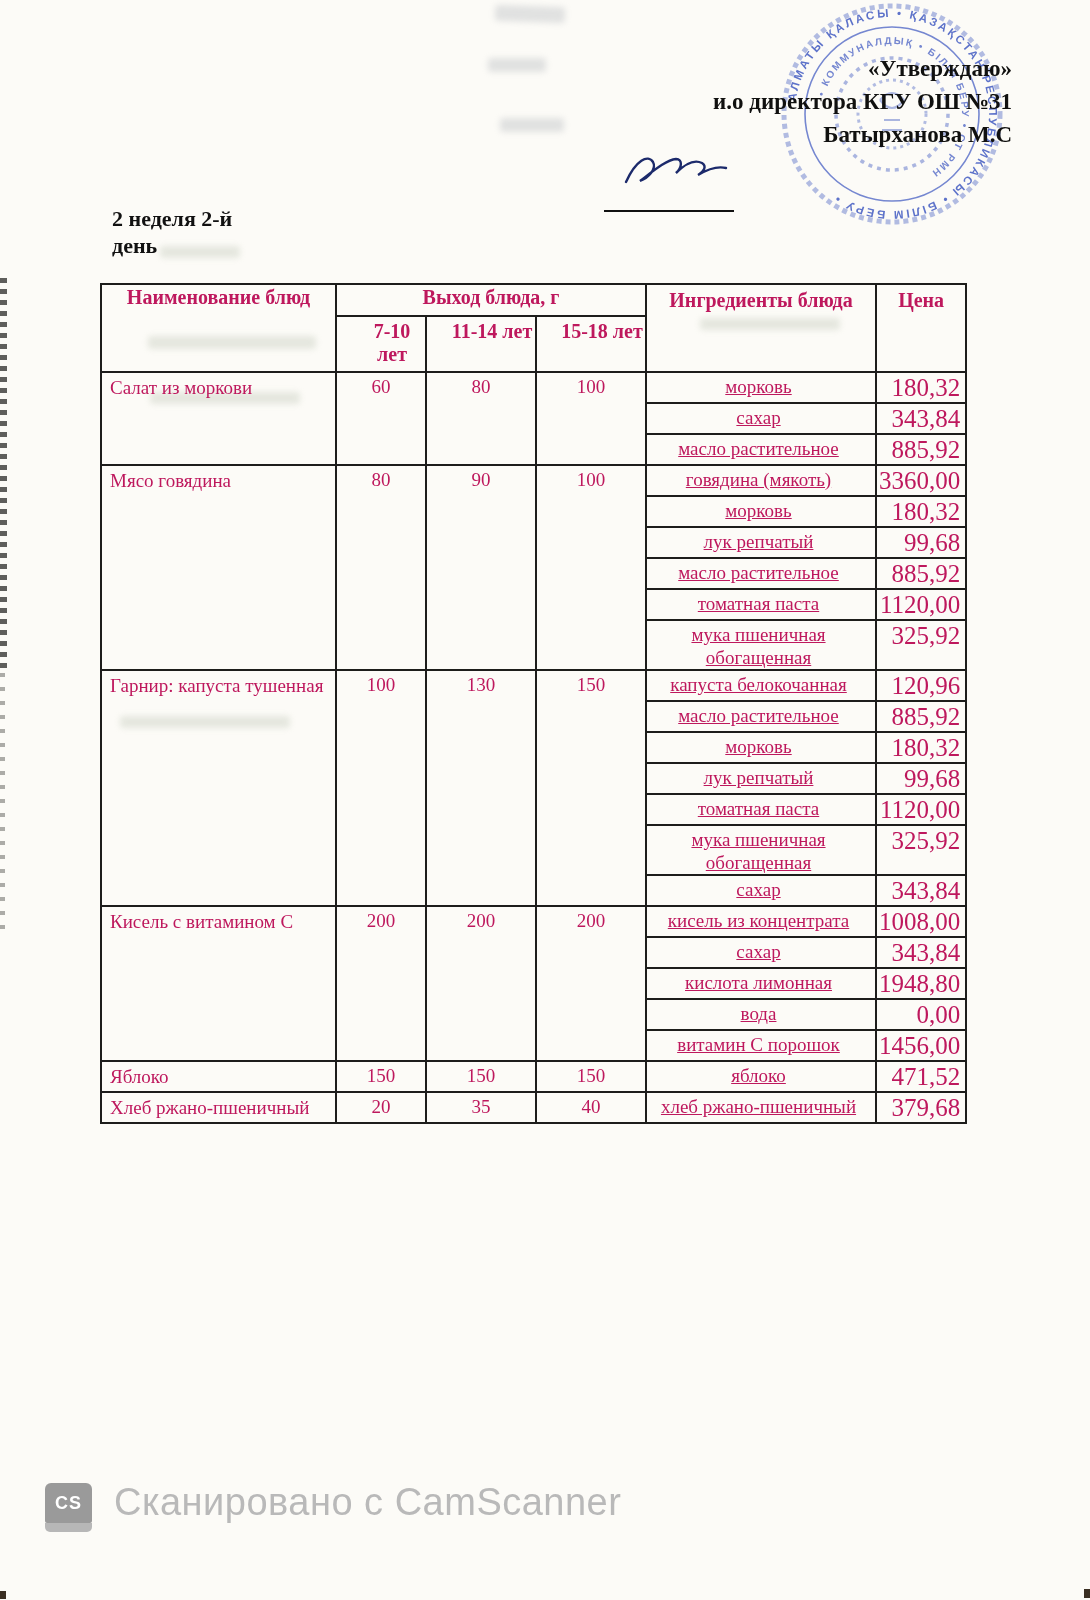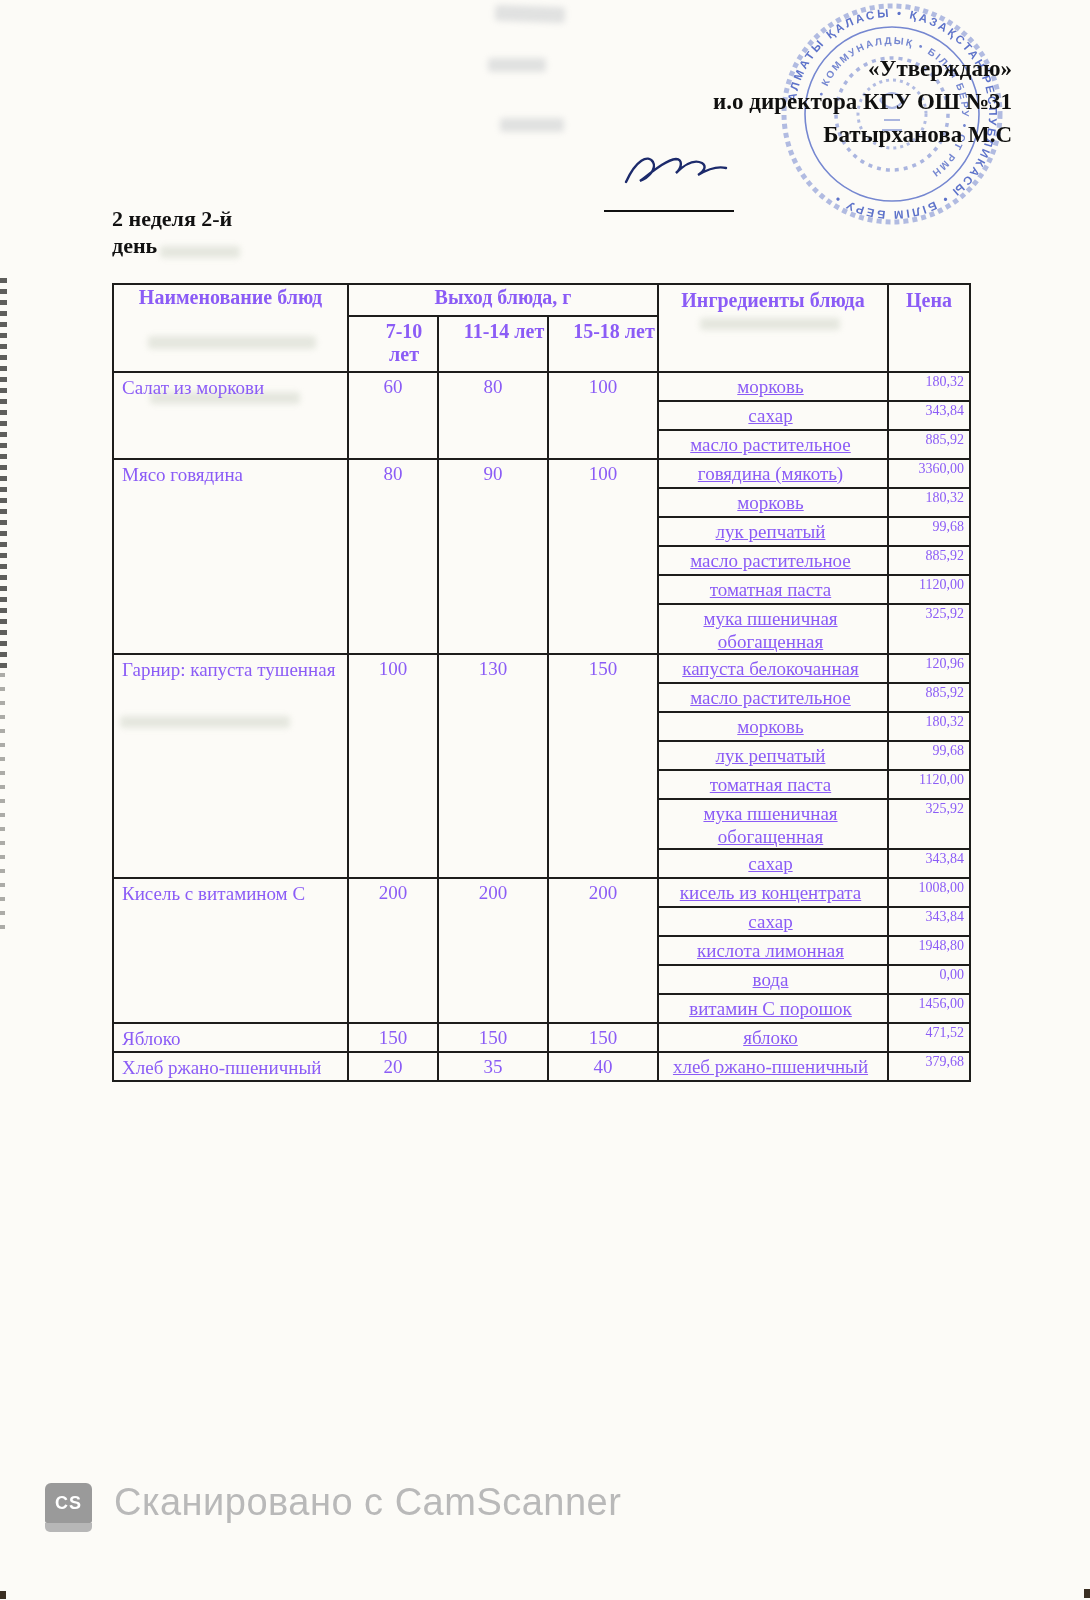--- a/index.html
+++ b/index.html
@@ -43,39 +43,39 @@
   }
   .sig-line{
     position:absolute;left:-78px;top:66px;width:130px;
     border-bottom:2.5px solid #111;height:26px;
   }
   .sig-svg{position:absolute;left:-60px;top:36px;}
   
   .stamp{position:absolute;left:762px;top:0px;opacity:.82;filter:blur(.4px);}
   
   table.menu{
-    position:absolute;left:112px;top:283px;
+    position:absolute;left:100px;top:283px;
     border-collapse:collapse;table-layout:fixed;
-    font-size:19px;color:#8b5cf6;
+    font-size:19px;color:#be185d;
   }
   table.menu td, table.menu th{
     border:2px solid #1d1d1b;
     vertical-align:top;overflow:hidden;
     font-weight:normal;
   }
   table.menu th{font-weight:bold;font-size:20px;text-align:center;}
   th.hdr-dish{vertical-align:middle;}
   th.hdr-out{height:28px;vertical-align:middle;border-radius:7px;}
   th.hdr-age{height:50px;padding-top:3px;padding-left:23px;}
   th.hdr-age .wrapnarrow{display:inline-block;width:54px;}
   th.hdr-top{padding-top:4px;}
   td.dish{ text-align:left;padding:3px 4px 0 8px;line-height:24px;}
   td.portion{text-align:center;padding-top:3px;margin-top:22px;}
   td.ing{ text-align:center;padding:2px 14px 0 9px;line-height:23px;text-decoration:underline;}
-  td.price{text-align:right;padding:1px 5px 0 2px;font-size:14px;}
+  td.price{text-align:right;padding:1px 5px 0 2px;font-size:25px;}
   tr.h1{height:29px;}
   tr.h2{height:47px;}
   
   .footer{position:absolute;left:45px;top:1481px;display:flex;align-items:center;}
   .cs-badge{
     width:47px;height:40px;background:#9a9a9a;border-radius:6px 6px 2px 2px;
     color:#fff;font-family:"Liberation Sans",sans-serif;font-weight:bold;
     font-size:18px;text-align:center;line-height:40px;letter-spacing:1px;
     position:relative;
   }

